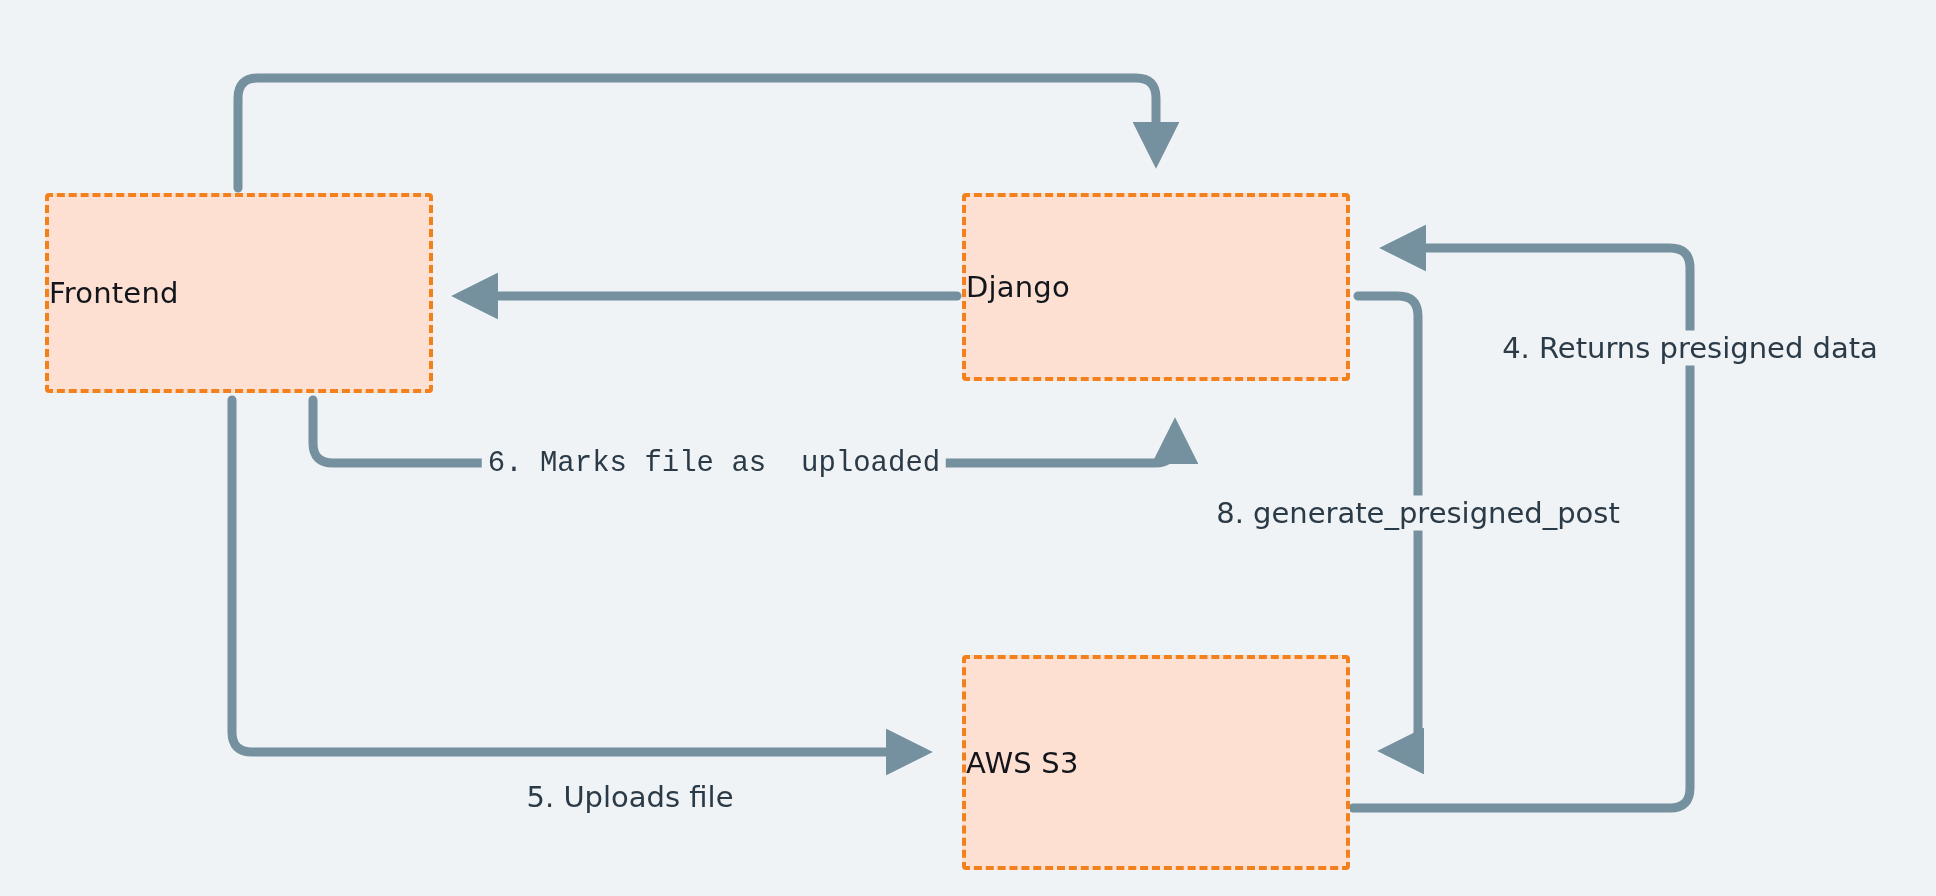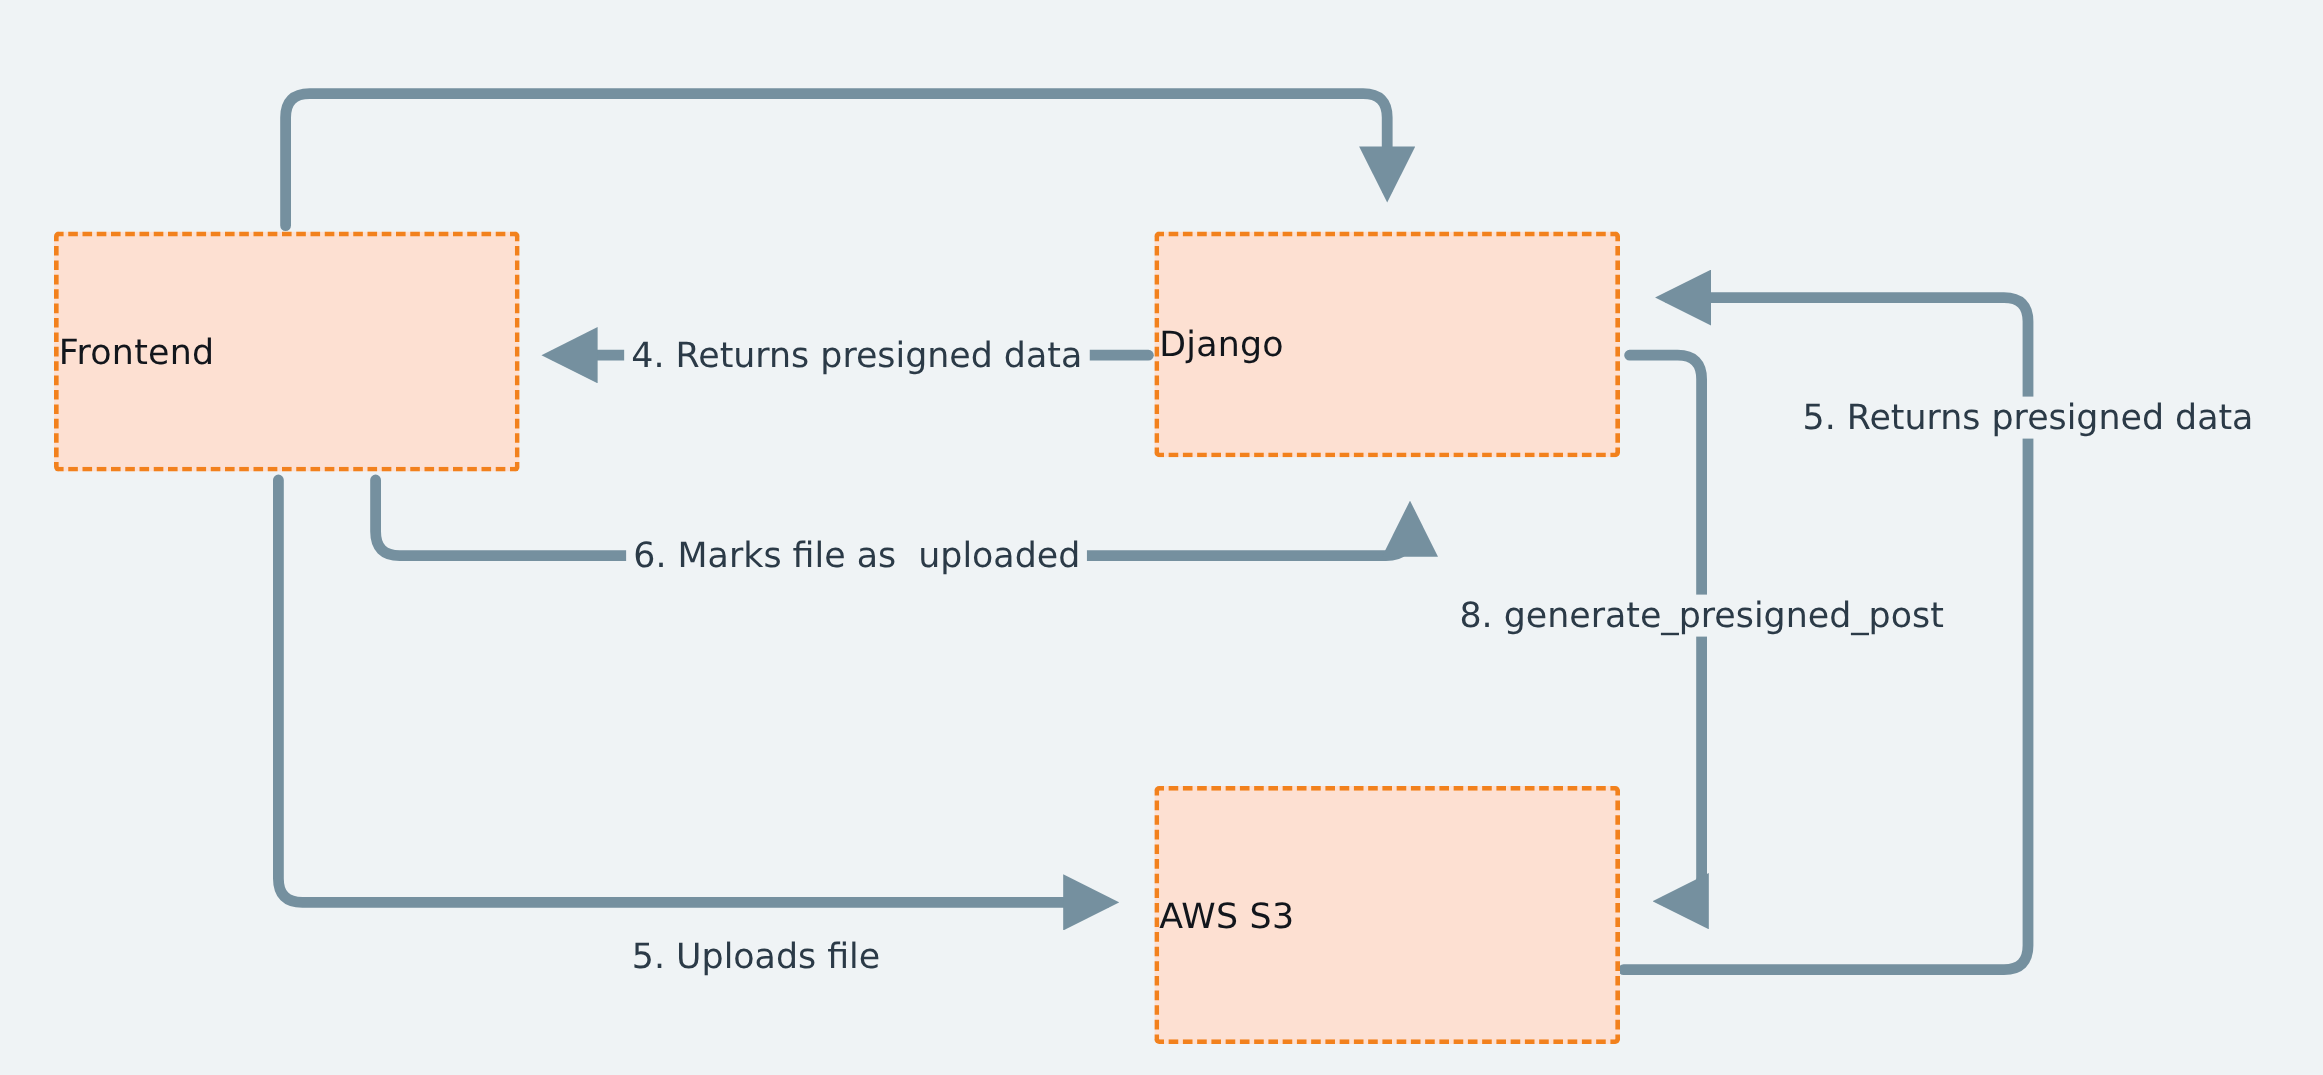--- a/index.html
+++ b/index.html
@@ -92,21 +92,20 @@
     <span class="node-label">Django</span>
   </div>
 
   <div class="node-box" style="left:962px; top:655px; width:388px; height:215px;">
     <span class="node-label">AWS S3</span>
   </div>
 
 
   <div class="edge-label" style="left:1418px; top:513px;">8. generate_presigned_post</div>
 
-  <div class="edge-label" style="left:1690px; top:348px;">5. Returns presigned data</div>
+  <div class="edge-label" style="left:1690px; top:348px;">4. Returns presigned data</div>
 
-  <div class="edge-label" style="left:714px; top:296px;">4. Returns presigned data</div>
 
   <div class="edge-label" style="left:630px; top:797px;">5. Uploads file</div>
 
-  <div class="edge-label" style="left:714px; top:463px;">6. Marks file as  uploaded</div>
+  <div class="edge-label" style="left:714px; top:463px;font-family:Liberation Mono, monospace;">6. Marks file as  uploaded</div>
 
 </div>
 
 </body></html>

